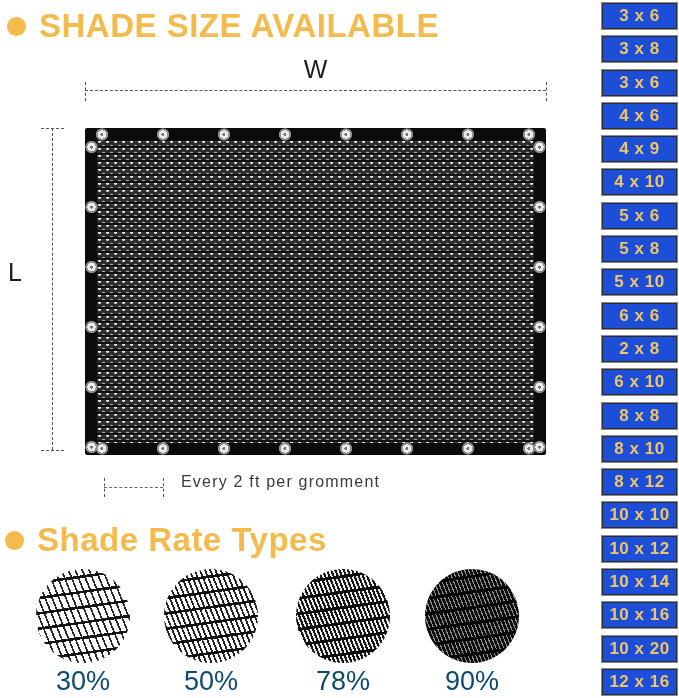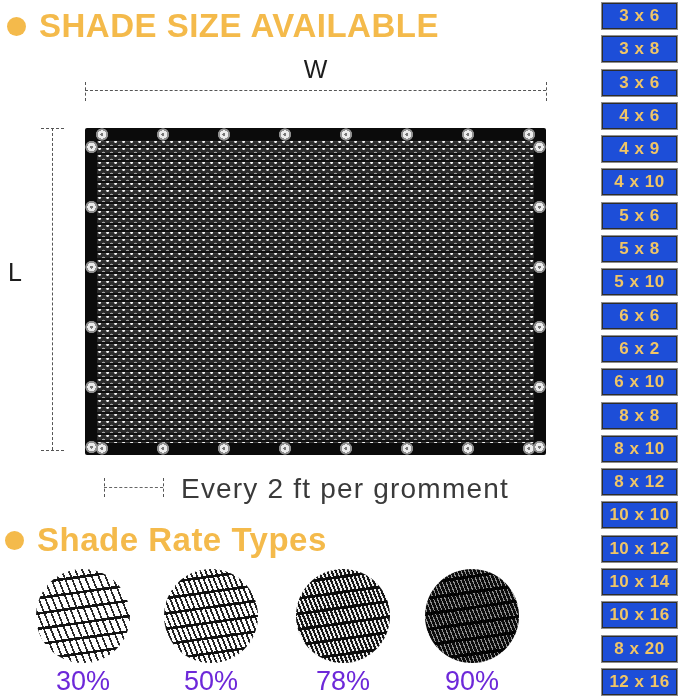--- a/index.html
+++ b/index.html
@@ -74,42 +74,42 @@
   #g-bottom { bottom:0; }
   #g-left   { left:0; }
   #g-right  { right:0; }
 
   
   #bracket-line { position:absolute; left:104px; top:487px; width:59px; height:0;
                   border-top:1px dashed #666; }
   #bracket-tick-l { left:104px; top:478px; }
   #bracket-tick-r { left:163px; top:478px; }
   #grommet-note { position:absolute; left:181px; top:473px;
-                  font-size:28px; letter-spacing:1.2px; color:#3a3a3a; white-space:nowrap; }
+                  font-size:16px; letter-spacing:1.2px; color:#3a3a3a; white-space:nowrap; }
 
   
   .rate-circle { position:absolute; top:569px; width:94px; height:94px; border-radius:50%; }
   #c30 { left:36px;  background-color:#ffffff;
          background-image:
            repeating-linear-gradient(68deg, rgba(18,18,18,0.9) 0 1.7px, transparent 1.7px 6.4px),
            repeating-linear-gradient(172deg, transparent 0 12.6px, #151515 12.6px 15.2px); }
   #c50 { left:164px; background-color:#fdfdfd;
          background-image:
            repeating-linear-gradient(68deg, rgba(16,16,16,0.92) 0 1.8px, transparent 1.8px 4.8px),
            repeating-linear-gradient(172deg, transparent 0 12.6px, #121212 12.6px 15.2px); }
   #c70 { left:296px; background-color:#ededed;
          background-image:
            repeating-linear-gradient(68deg, rgba(12,12,12,0.95) 0 2.1px, transparent 2.1px 3.9px),
            repeating-linear-gradient(172deg, transparent 0 12.6px, #0e0e0e 12.6px 15.4px); }
   #c90 { left:425px; background-color:#8f8f8f;
          background-image:
            repeating-linear-gradient(68deg, rgba(5,5,5,0.95) 0 2.5px, transparent 2.5px 3.6px),
            repeating-linear-gradient(172deg, transparent 0 12.4px, #000 12.4px 15.4px); }
   .rate-label { position:absolute; top:666px; width:94px; text-align:center;
-                font-size:27px; color:#6d28d9; }
+                font-size:27px; color:#0c4a6e; }
   #p30 { left:36px; } #p50 { left:164px; } #p70 { left:296px; } #p90 { left:425px; }
 
   
   #sidebar {
     position:absolute; left:601px; top:2px; bottom:2px; width:77px;
     display:flex; flex-direction:column; justify-content:space-between;
   }
   .size-chip {
     height:28px; width:77px;
     background:#1d4ed8;
@@ -171,26 +171,26 @@
     <div class="size-chip">3 x 6</div>
     <div class="size-chip">3 x 8</div>
     <div class="size-chip">3 x 6</div>
     <div class="size-chip">4 x 6</div>
     <div class="size-chip">4 x 9</div>
     <div class="size-chip">4 x 10</div>
     <div class="size-chip">5 x 6</div>
     <div class="size-chip">5 x 8</div>
     <div class="size-chip">5 x 10</div>
     <div class="size-chip">6 x 6</div>
-    <div class="size-chip">6 x 2</div>
+    <div class="size-chip">2 x 8</div>
     <div class="size-chip">6 x 10</div>
     <div class="size-chip">8 x 8</div>
     <div class="size-chip">8 x 10</div>
     <div class="size-chip">8 x 12</div>
     <div class="size-chip">10 x 10</div>
     <div class="size-chip">10 x 12</div>
     <div class="size-chip">10 x 14</div>
     <div class="size-chip">10 x 16</div>
-    <div class="size-chip">8 x 20</div>
+    <div class="size-chip">10 x 20</div>
     <div class="size-chip">12 x 16</div>
   </div>
 
 </div>
 
 </body></html>

